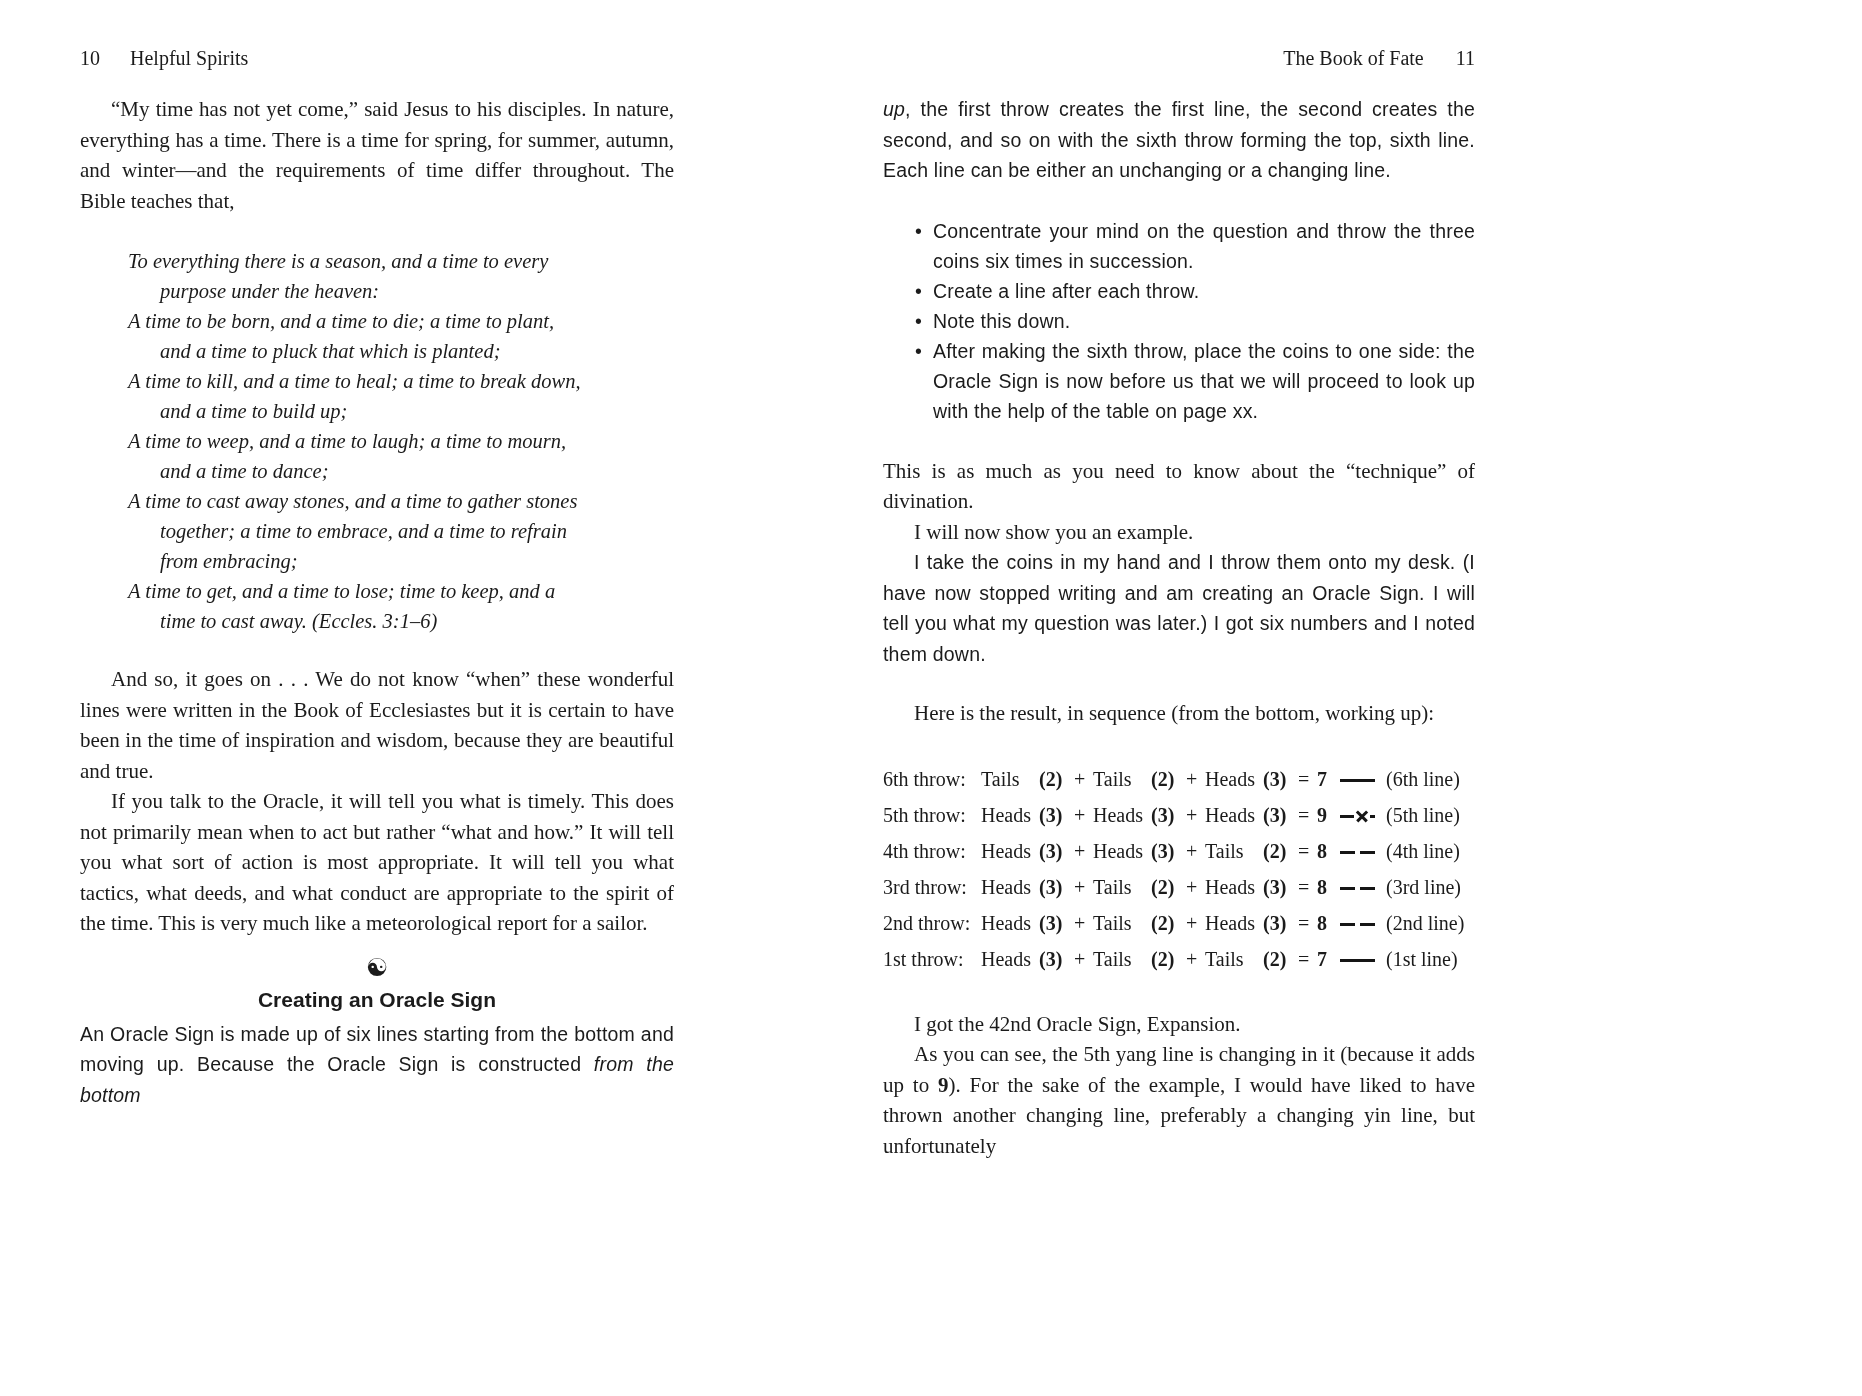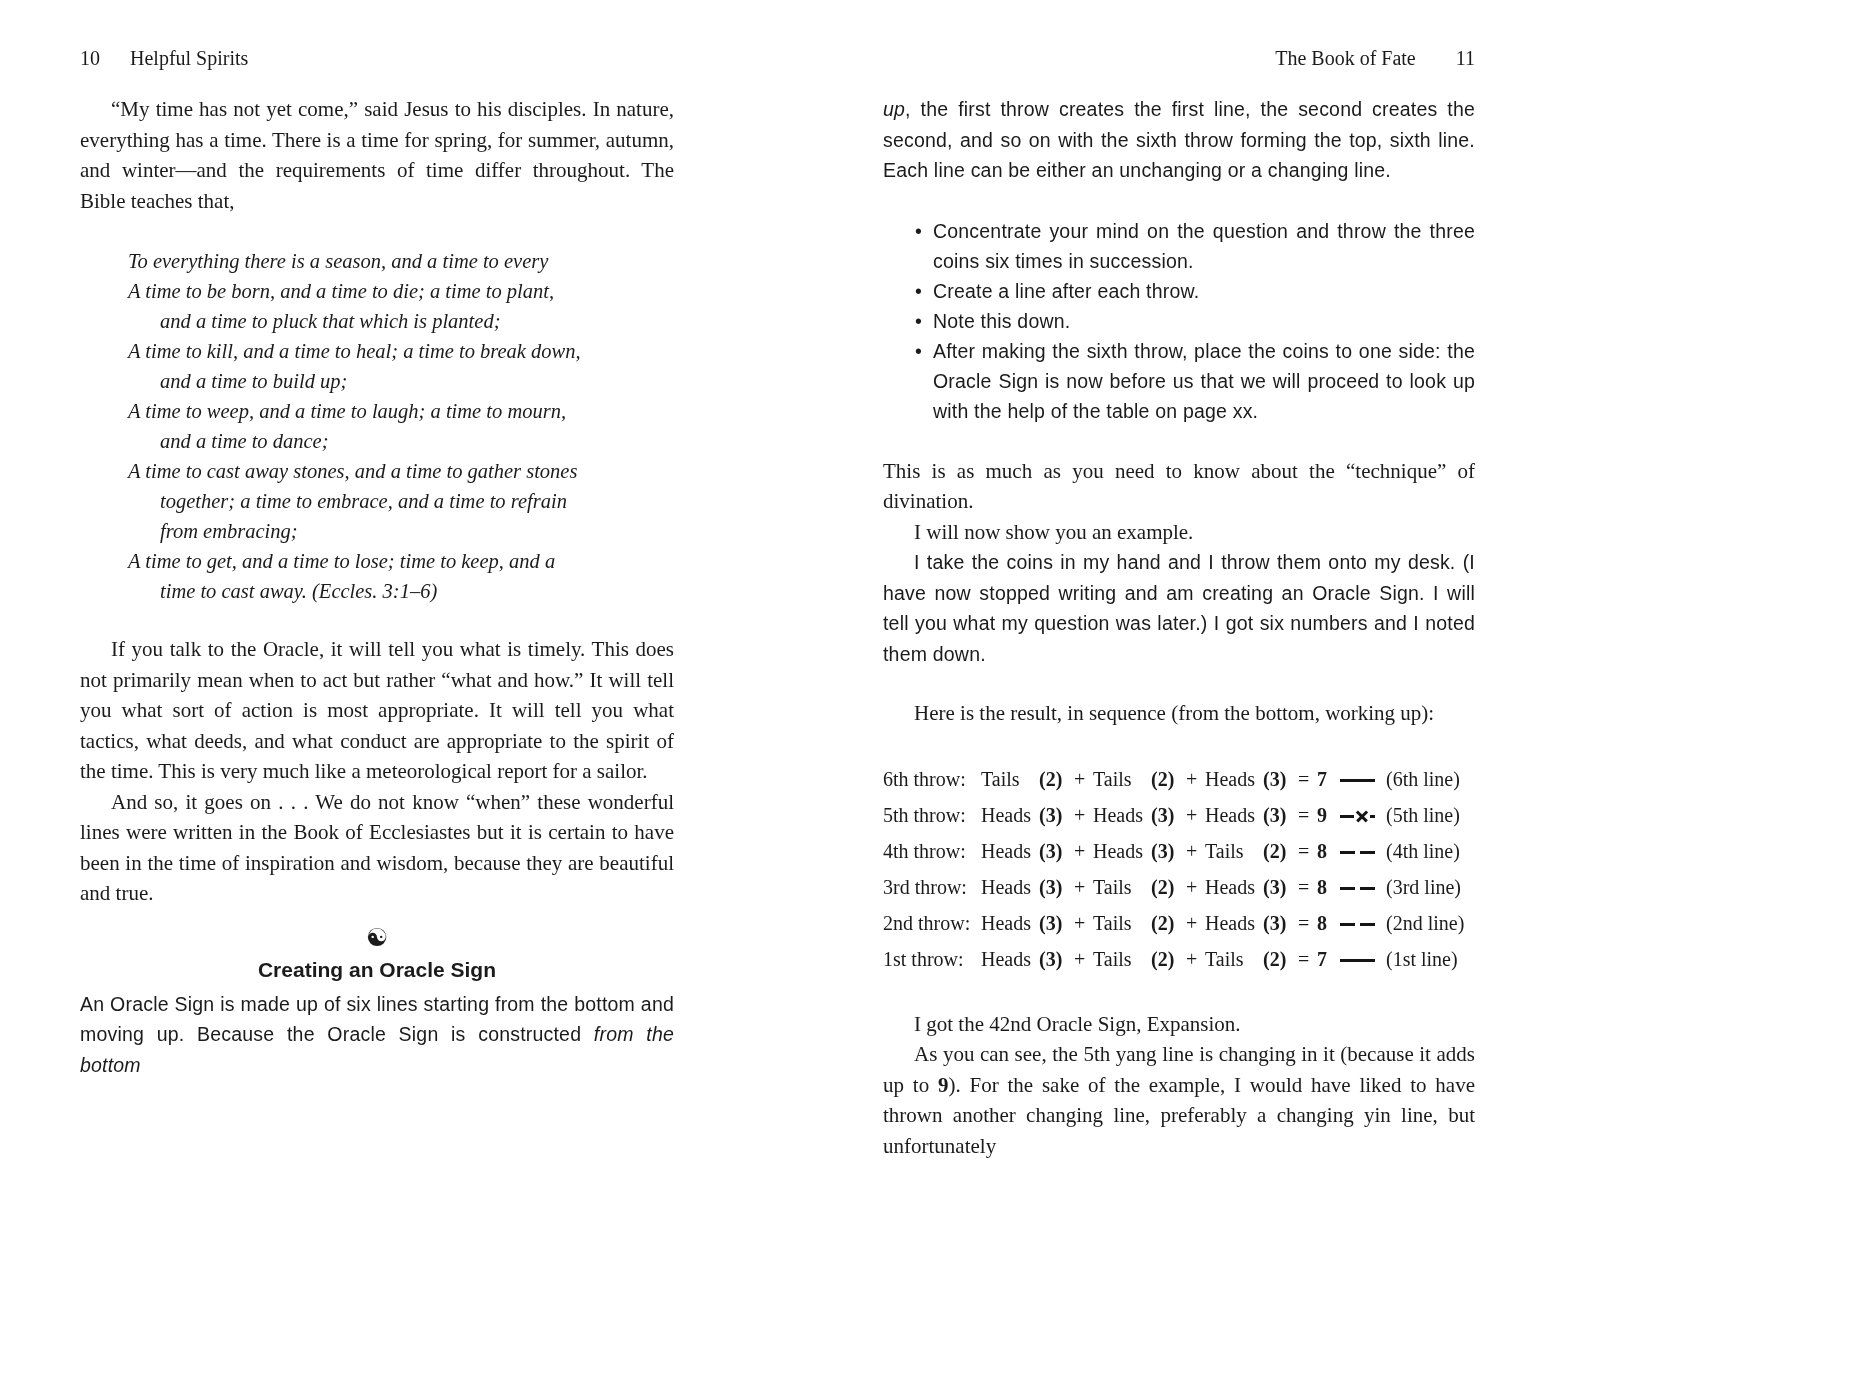--- a/index.html
+++ b/index.html
@@ -10,21 +10,21 @@
     overflow:hidden;
     font-family:"Liberation Serif", serif;
     color:#1b1b1b;
   }
   .page { position:absolute; top:0; height:100%; }
   #page-left  { left:80px;  width:594px; }
   #page-right { left:883px; width:592px; }
 
   .running-head { margin-top:46px; font-size:20px; line-height:24px; display:flex; }
   #page-left  .running-head { justify-content:flex-start; gap:30px; }
-  #page-right .running-head { justify-content:flex-end;   gap:40px; }
+  #page-right .running-head { justify-content:flex-end;   gap:32px; }
 
   .jpara { font-size:21px; line-height:30.5px; text-align:justify; }
   .sans  { font-family:"Liberation Sans", sans-serif; font-size:19.5px; letter-spacing:0.2px; }
   .indent { text-indent:31px; }
   .mt { margin-top:24px; }
   .gap { margin-top:29px; }
 
   .quote { margin:30px 0 28px 48px; font-style:italic; font-size:20.5px; line-height:30px; }
   .q-cont { padding-left:32px; }
 
@@ -79,20 +79,21 @@
     <span>10</span>
     <span>Helpful Spirits</span>
   </div>
 
   <p class="jpara indent mt">“My time has not yet come,” said Jesus to his disciples. In nature, everything has a time. There is a time for spring, for summer, autumn, and winter—and the requirements of time differ throughout. The Bible teaches that,</p>
 
   <div class="quote">
 
       <div class="q-line q-first">To everything there is a season, and a time to every</div>
 
+      <div class="q-line q-cont">purpose under the heaven:</div>
 
       <div class="q-line q-first">A time to be born, and a time to die; a time to plant,</div>
 
       <div class="q-line q-cont">and a time to pluck that which is planted;</div>
 
       <div class="q-line q-first">A time to kill, and a time to heal; a time to break down,</div>
 
       <div class="q-line q-cont">and a time to build up;</div>
 
       <div class="q-line q-first">A time to weep, and a time to laugh; a time to mourn,</div>
@@ -103,22 +104,22 @@
 
       <div class="q-line q-cont">together; a time to embrace, and a time to refrain</div>
 
       <div class="q-line q-cont">from embracing;</div>
 
       <div class="q-line q-first">A time to get, and a time to lose; time to keep, and a</div>
 
       <div class="q-line q-cont">time to cast away. (Eccles. 3:1–6)</div>
     </div>
 
+  <p class="jpara indent">And so, it goes on . . . We do not know “when” these wonderful lines were written in the Book of Ecclesiastes but it is certain to have been in the time of inspiration and wisdom, because they are beautiful and true.</p>
   <p class="jpara indent">If you talk to the Oracle, it will tell you what is timely. This does not primarily mean when to act but rather “what and how.” It will tell you what sort of action is most appropriate. It will tell you what tactics, what deeds, and what conduct are appropriate to the spirit of the time. This is very much like a meteorological report for a sailor.</p>
-  <p class="jpara indent">And so, it goes on . . . We do not know “when” these wonderful lines were written in the Book of Ecclesiastes but it is certain to have been in the time of inspiration and wisdom, because they are beautiful and true.</p>
 
   <div class="yinyang">☯</div>
   <h2 class="section-heading">Creating an Oracle Sign</h2>
 
   <p class="jpara sans after-heading"><span>An Oracle Sign is made up of six lines starting from the bottom and moving up. Because the Oracle Sign is constructed </span><em>from the bottom</em></p>
 </div>
 
 <div class="page" id="page-right">
   <div class="running-head">
     <span>The Book of Fate</span>

